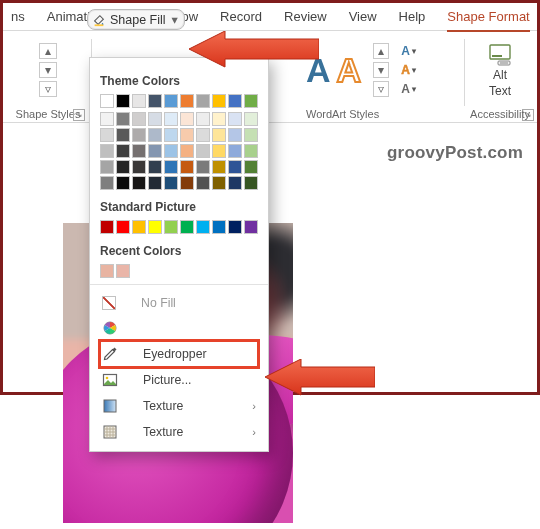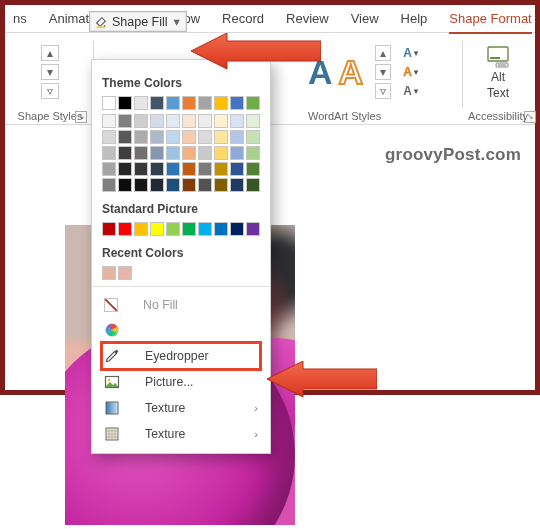--- a/index.html
+++ b/index.html
@@ -7,21 +7,21 @@
     margin: 0;
     font-family: "Segoe UI", Arial, sans-serif;
     font-size: 12px;
     color: #444;
     background: #fff;
     width: 540px;
     height: 529px;
     overflow: hidden;
     position: relative;
   }
-  .frame { border: 5px solid #7f1d1d; width: 540px; height: 395px; position: relative; background:#fff; }
+  .frame { border: 3px solid #7f1d1d; width: 540px; height: 395px; position: relative; background:#fff; }
 
   
   .tabs {
     display: flex;
     gap: 22px;
     padding: 6px 0 0 8px;
     font-size: 13px;
     color: #444;
     height: 28px;
     border-bottom: 1px solid #d9d9d9;
@@ -195,21 +195,21 @@
               <rect x="12" y="20.5" width="8" height="1" fill="#888"></rect>
             </svg>
         <span>Alt</span>
         <span>Text</span>
       </div>
     </div>
     <div class="group-label">Accessibility</div>
   </div>
 </div>
 
-<div class="fill-btn" style="z-index:20;">
+<div class="fill-btn" style="z-index:20;border-radius:8px;">
   <span class="swirl">
     <svg viewBox="0 0 16 16" width="14" height="14">
           <path d="M3 9 L9 3 L13 7 L7 13 Z" fill="none" stroke="#555" stroke-width="1.2"></path>
           <path d="M12 11 q2 2 0 3 q-2 -1 0 -3" fill="#3a78b5"></path>
           <rect x="3" y="13" width="10" height="2" fill="#ffc83d"></rect>
         </svg>
   </span>
   <span>Shape Fill</span>
   <span class="caret">▾</span>
 </div>

